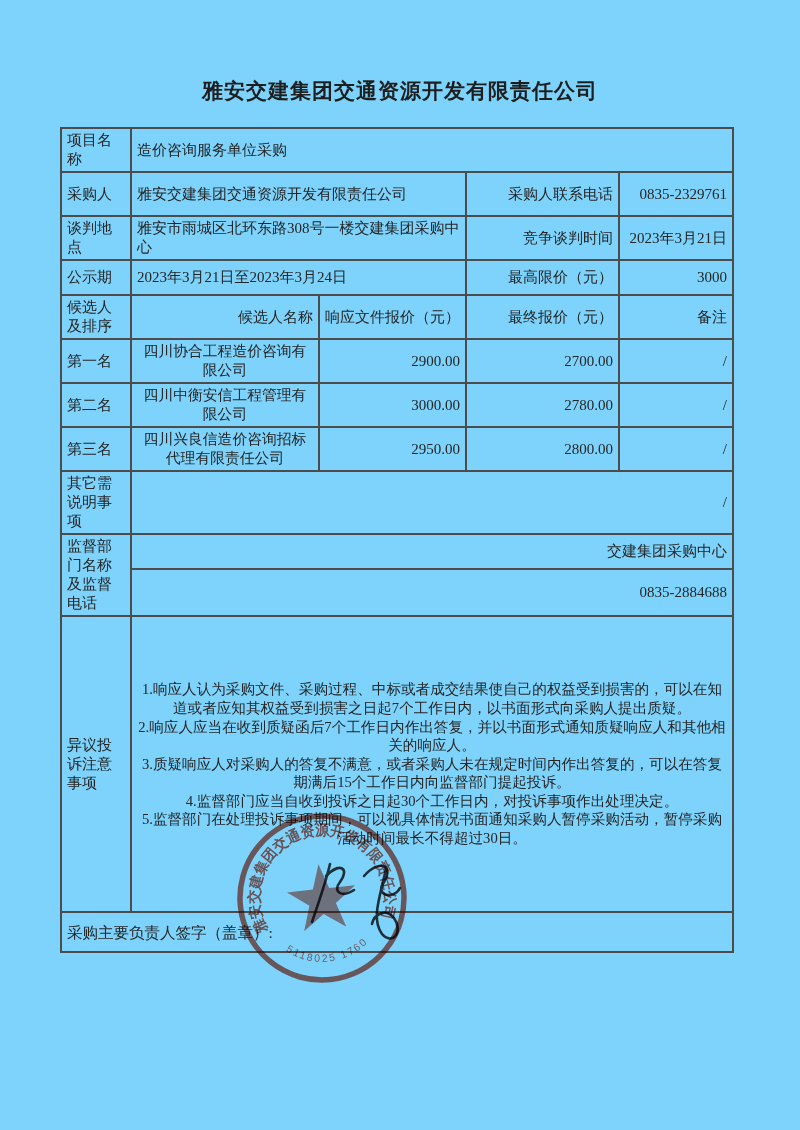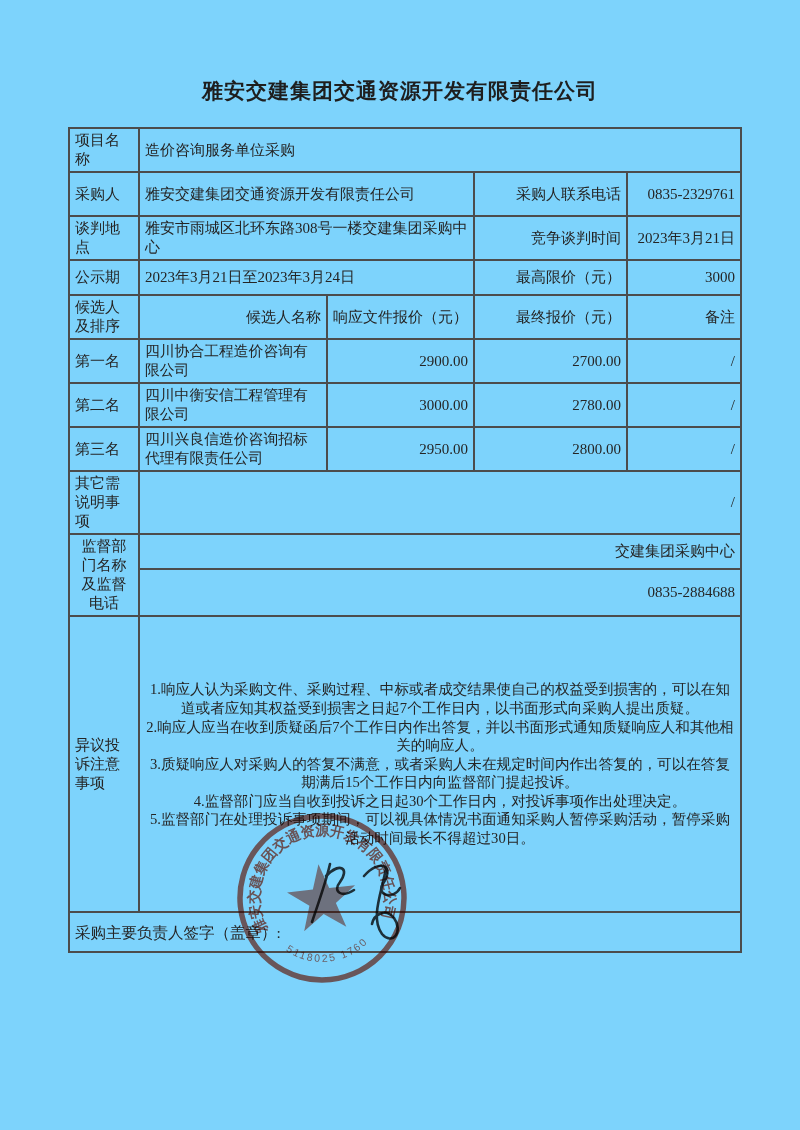--- a/index.html
+++ b/index.html
@@ -13,38 +13,38 @@
     overflow:hidden;
   }
   .title {
     position:absolute; top:78px; left:0; width:100%;
     text-align:center;
     font-family:"Liberation Sans", sans-serif;
     font-weight:bold; font-size:21px; line-height:26px;
     color:#1e1e1e; letter-spacing:1px;
   }
   table.doc {
-    position:absolute; left:68px; top:127px;
+    position:absolute; left:60px; top:127px;
     width:674px;
     border-collapse:collapse;
     table-layout:fixed;
     font-size:15px;
   }
   table.doc td {
     border:2px solid #4c4c4c;
     padding:2px 5px;
     vertical-align:middle;
     word-break:break-all;
     line-height:19px;
   }
   td.lbl   { padding:2px 3px; text-align:left; }
-  td.lblc  { padding:2px 3px; text-align:center; }
+  td.lblc  { padding:2px 3px; text-align:left; }
   td.ctr   { text-align:right; }
   td.val   { text-align:left; padding-left:6px; }
-  td.name  { text-align:left; padding:2px 2px 2px 4px; font-size:14.8px; }
+  td.name  { text-align:center; padding:2px 2px 2px 4px; font-size:14.8px; }
   td.objection-cell { vertical-align:top; padding:68px 8px 6px 8px; }
   .objection-text div {
     font-size:14.6px; line-height:18.6px; text-align:center;
     word-break:break-all;
   }
   td.sign-cell { padding-left:6px; font-size:15.5px; }
   .stamp {
     position:absolute; left:232px; top:808px;
     width:180px; height:180px;
     mix-blend-mode:multiply;

